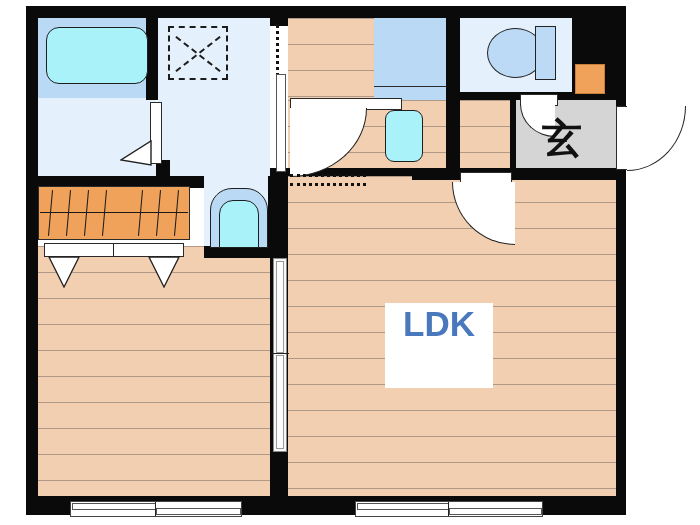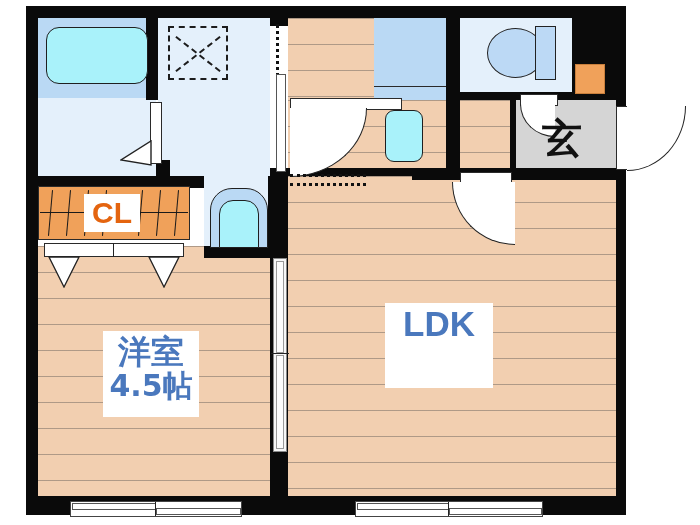--- a/index.html
+++ b/index.html
@@ -166,21 +166,20 @@
 
   <div class="abs floor-orange ol" style="left:38px;top:186px;width:152px;height:54px;border-width:1.4px;"></div>
   <div class="rod" style="left:40px;top:212px;width:148px;"></div>
   <div class="tick" style="left:50px;top:190px;height:46px;transform:rotate(5deg);"></div>
   <div class="tick" style="left:68px;top:190px;height:46px;transform:rotate(5deg);"></div>
   <div class="tick" style="left:86px;top:190px;height:46px;transform:rotate(5deg);"></div>
   <div class="tick" style="left:104px;top:190px;height:46px;transform:rotate(5deg);"></div>
   <div class="tick" style="left:140px;top:190px;height:46px;transform:rotate(5deg);"></div>
   <div class="tick" style="left:158px;top:190px;height:46px;transform:rotate(5deg);"></div>
   <div class="tick" style="left:176px;top:190px;height:46px;transform:rotate(5deg);"></div>
-  <div class="cl-label" style="left:84px;top:194px;width:56px;height:38px;font-size:30px;line-height:38px;">CL</div>
 
   <div class="abs white ol" style="left:44px;top:243px;width:140px;height:14px;border-width:1.2px;"></div>
   <div class="abs" style="left:113px;top:243px;width:0;height:14px;border-left:1.6px solid #222;"></div>
   <svg class="abs" style="left:48px;top:256px;width:32px;height:32px;" viewBox="0 0 32 32">
     <polygon points="1,1 31,1 16,31" fill="#ffffff" stroke="#222" stroke-width="1.3"></polygon>
   </svg>
   <svg class="abs" style="left:148px;top:256px;width:32px;height:32px;" viewBox="0 0 32 32">
     <polygon points="1,1 31,1 16,31" fill="#ffffff" stroke="#222" stroke-width="1.3"></polygon>
   </svg>
 
@@ -217,24 +216,20 @@
     <div class="pane" style="left:1px;top:1px;width:82px;height:5px;"></div>
     <div class="pane" style="left:85px;top:6px;width:83px;height:5px;"></div>
     <div class="mull" style="left:84px;top:0;height:14px;"></div>
   </div>
   <div class="win" style="left:355px;top:501px;width:186px;height:14px;">
     <div class="pane" style="left:1px;top:1px;width:90px;height:5px;"></div>
     <div class="pane" style="left:93px;top:6px;width:91px;height:5px;"></div>
     <div class="mull" style="left:92px;top:0;height:14px;"></div>
   </div>
 
-  <div class="label jp" style="left:103px;top:331px;width:96px;height:82px;font-size:33px;padding-top:4px;">
-    <div>洋室</div>
-    <div style="font-size:30px;">4.5帖</div>
-  </div>
 
   <div class="label" style="left:385px;top:303px;width:108px;height:82px;font-size:35px;padding-top:3px;">
     <div>LDK</div>
   </div>
 
   <div class="genkan-label" style="left:538px;top:116px;width:48px;height:44px;font-size:40px;line-height:44px;">玄</div>
 
 </div>
 
 </body></html>

